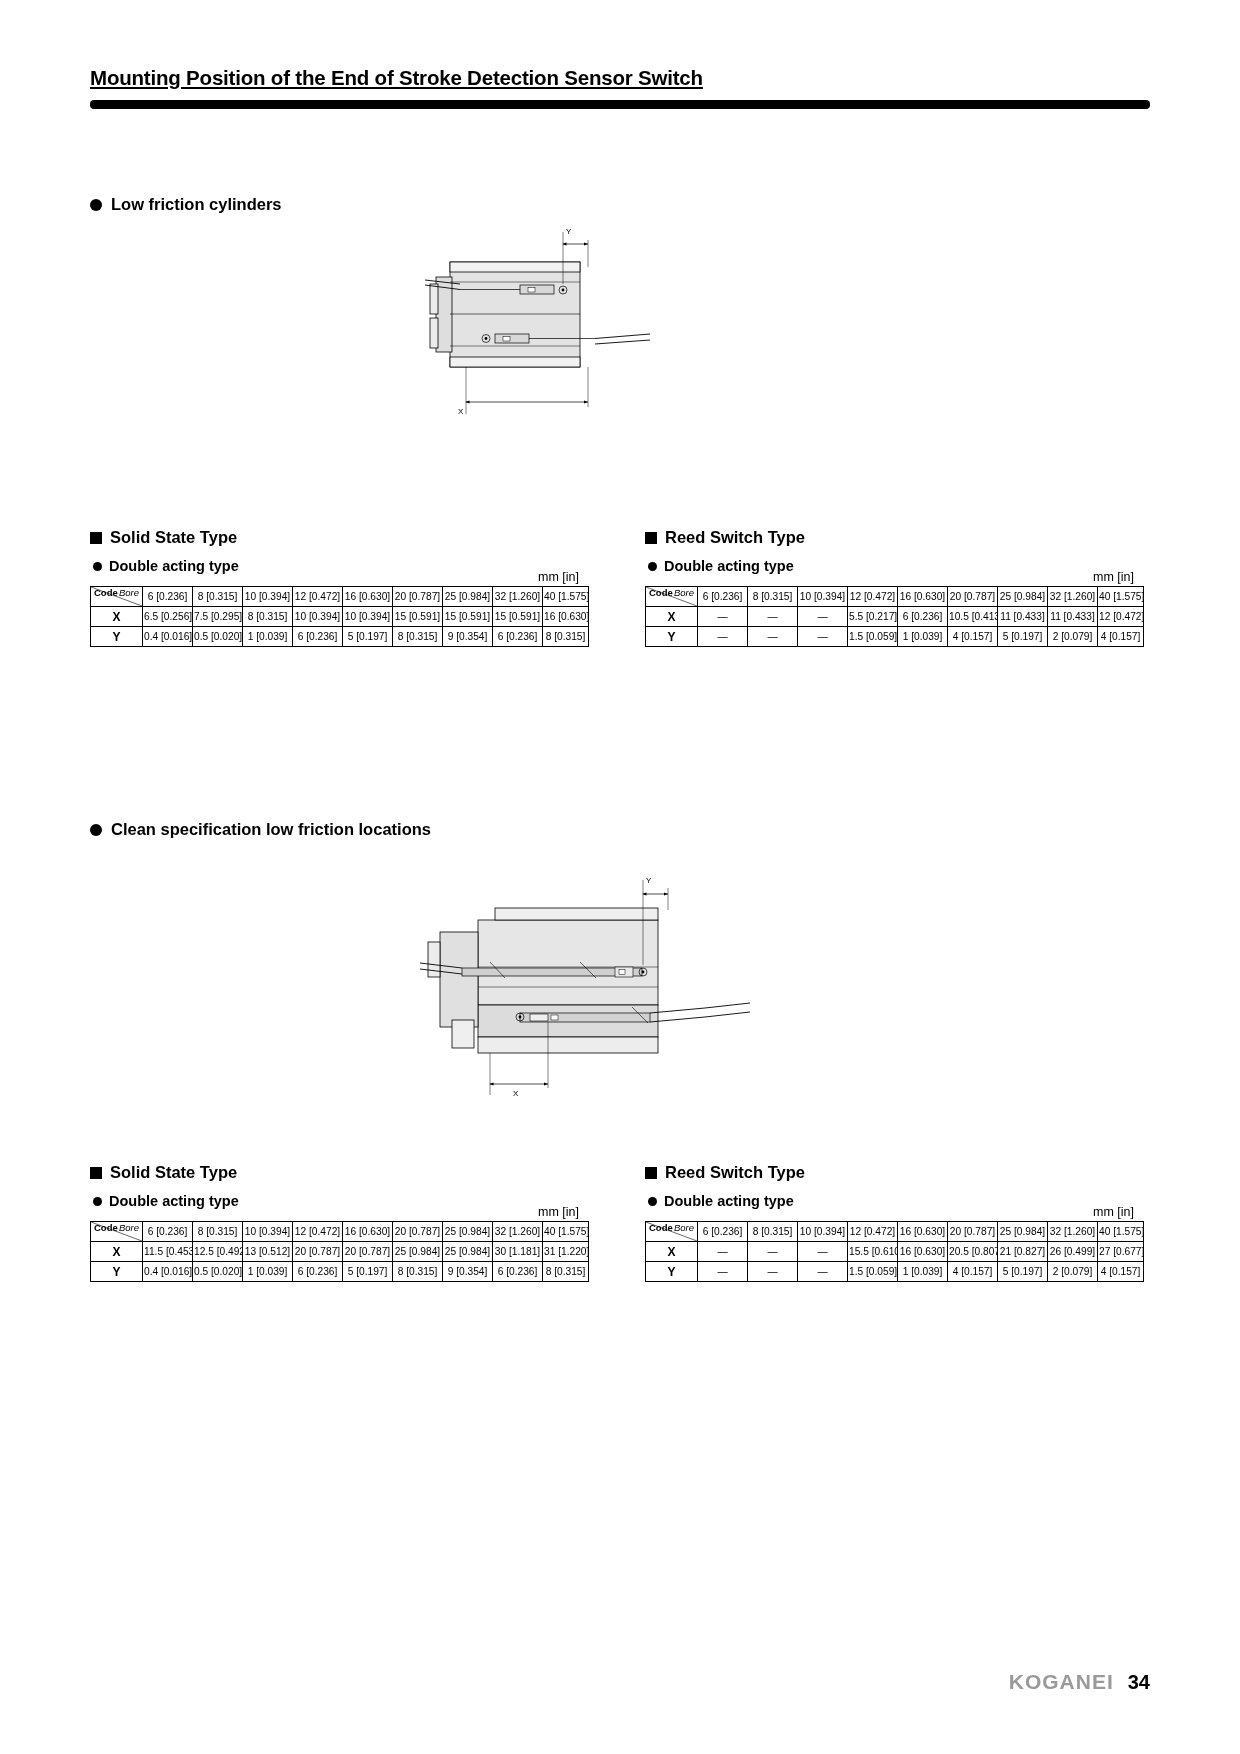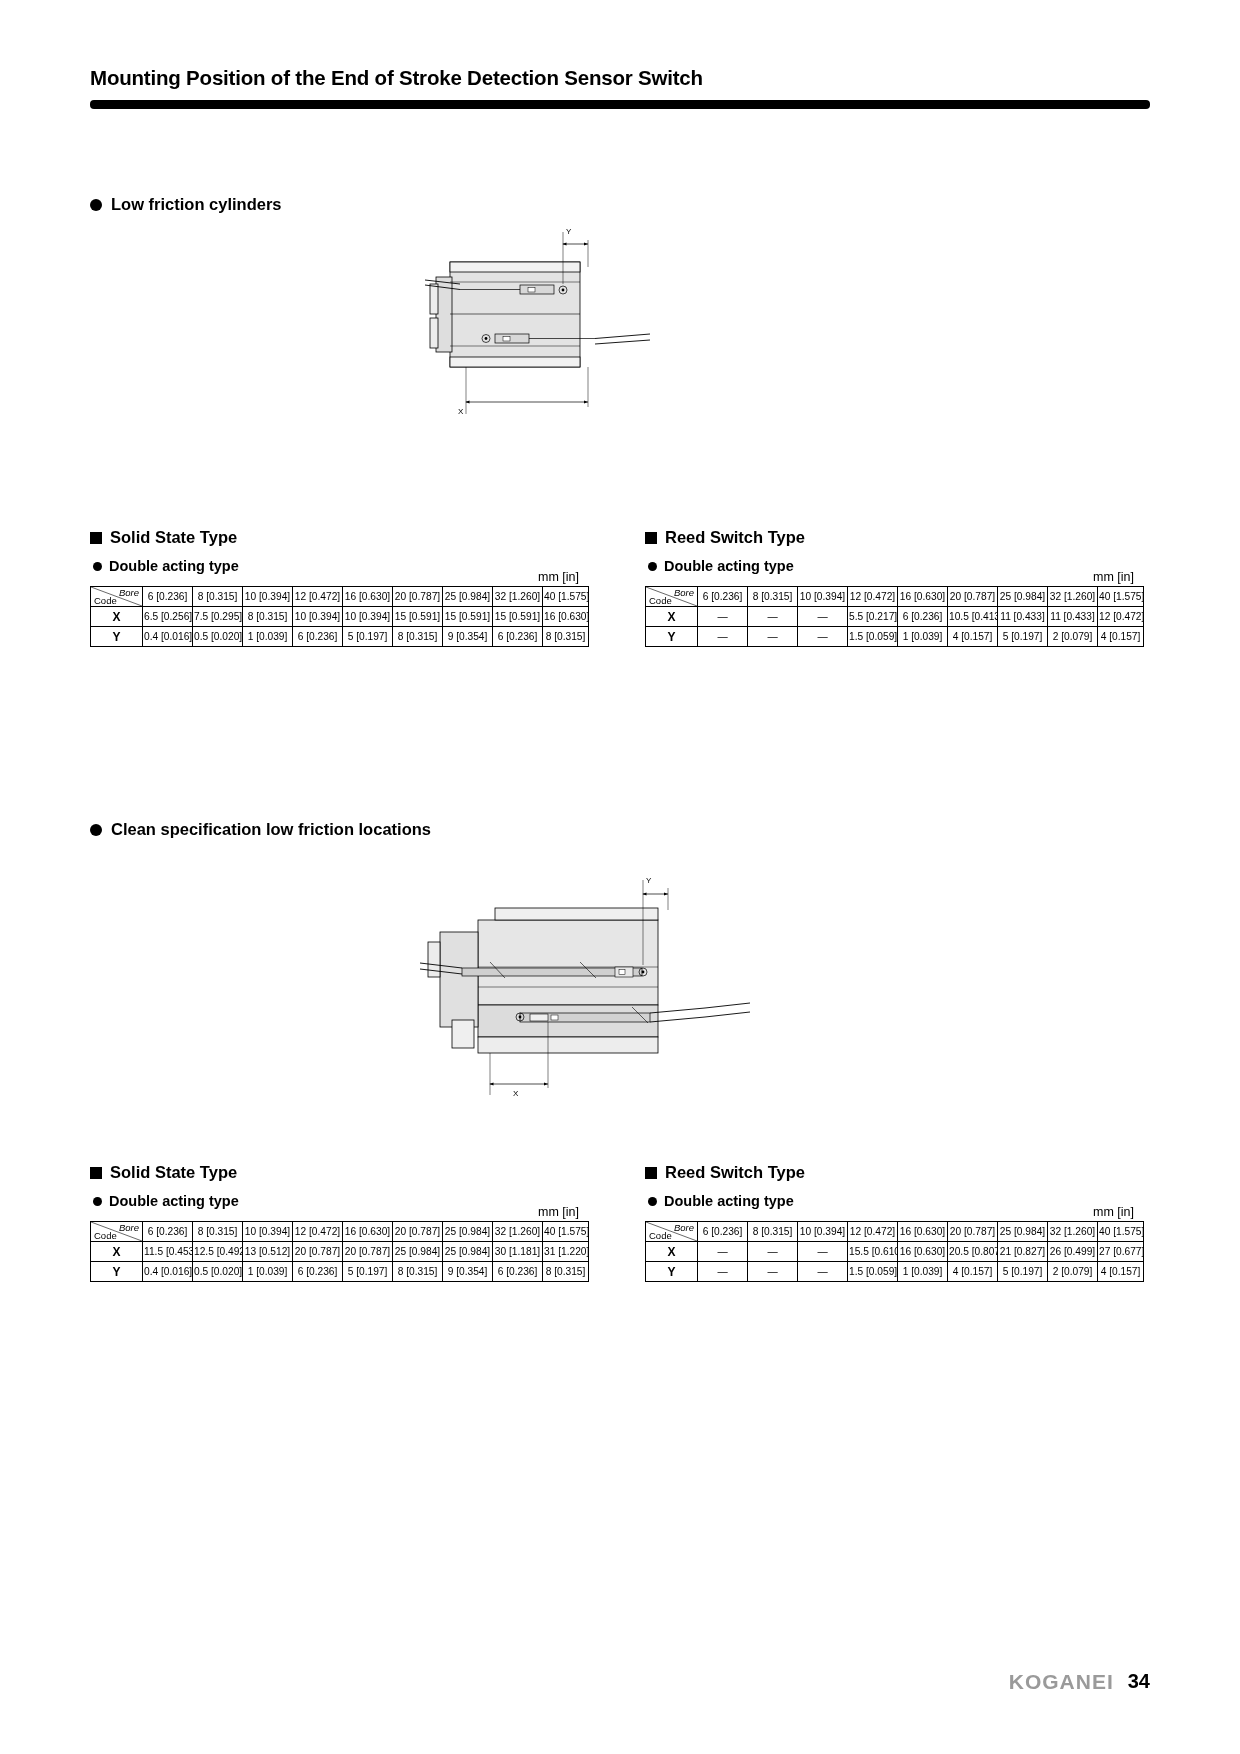--- a/index.html
+++ b/index.html
@@ -23,20 +23,21 @@
     padding: 0 90px;
   }
   
   .doc-title {
     position: absolute;
     left: 90px;
     top: 66px;
     font-size: 20.5px;
     font-weight: bold;
     letter-spacing: -0.2px;
+    text-decoration: underline;
   }
   .title-rule {
     position: absolute;
     left: 90px;
     top: 100px;
     width: 1060px;
     height: 9px;
     background: #000;
     border-radius: 4px;
   }
@@ -135,34 +136,35 @@
   td.corner .bore {
     position: absolute;
     right: 3px;
     top: 0px;
     font-size: 9.5px;
     font-style: italic;
   }
   td.corner .code {
     position: absolute;
     left: 3px;
-    bottom: 0px;
+    bottom: 8px;
     font-size: 9.5px;
+    font-weight: bold;
   }
   
   .diagram {
     position: absolute;
   }
   
   .footer {
     position: absolute;
     right: 90px;
     bottom: 60px;
     display: flex;
-    align-items: flex-start;
+    align-items: flex-end;
     gap: 14px;
   }
   .brand {
     font-size: 21px;
     font-weight: bold;
     letter-spacing: 1px;
     color: #9a9a9a;
     font-family: "Liberation Sans", sans-serif;
   }
   .pagenum {

